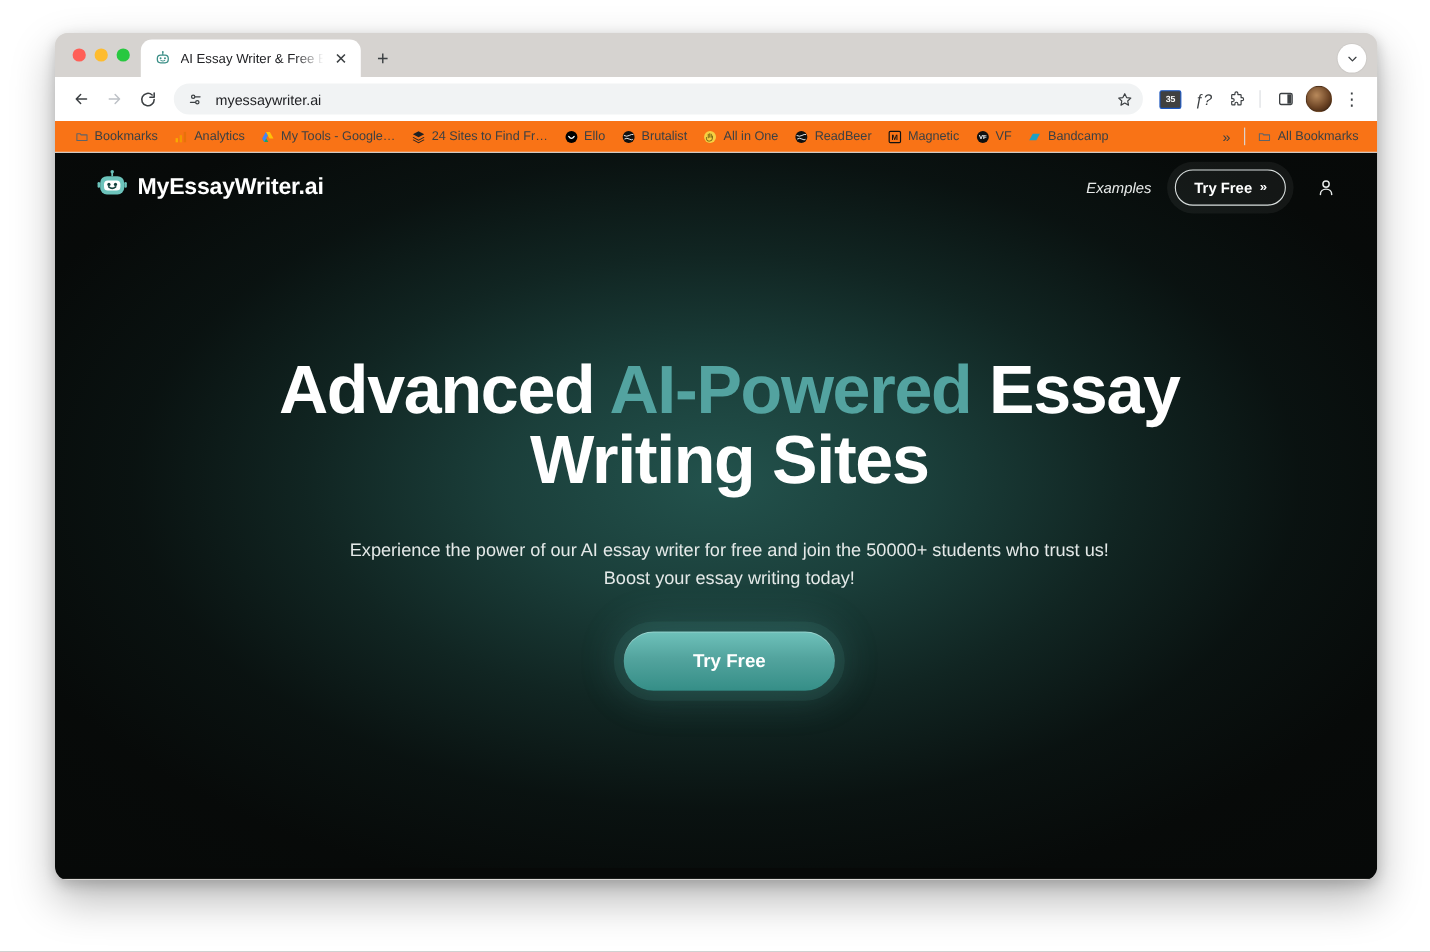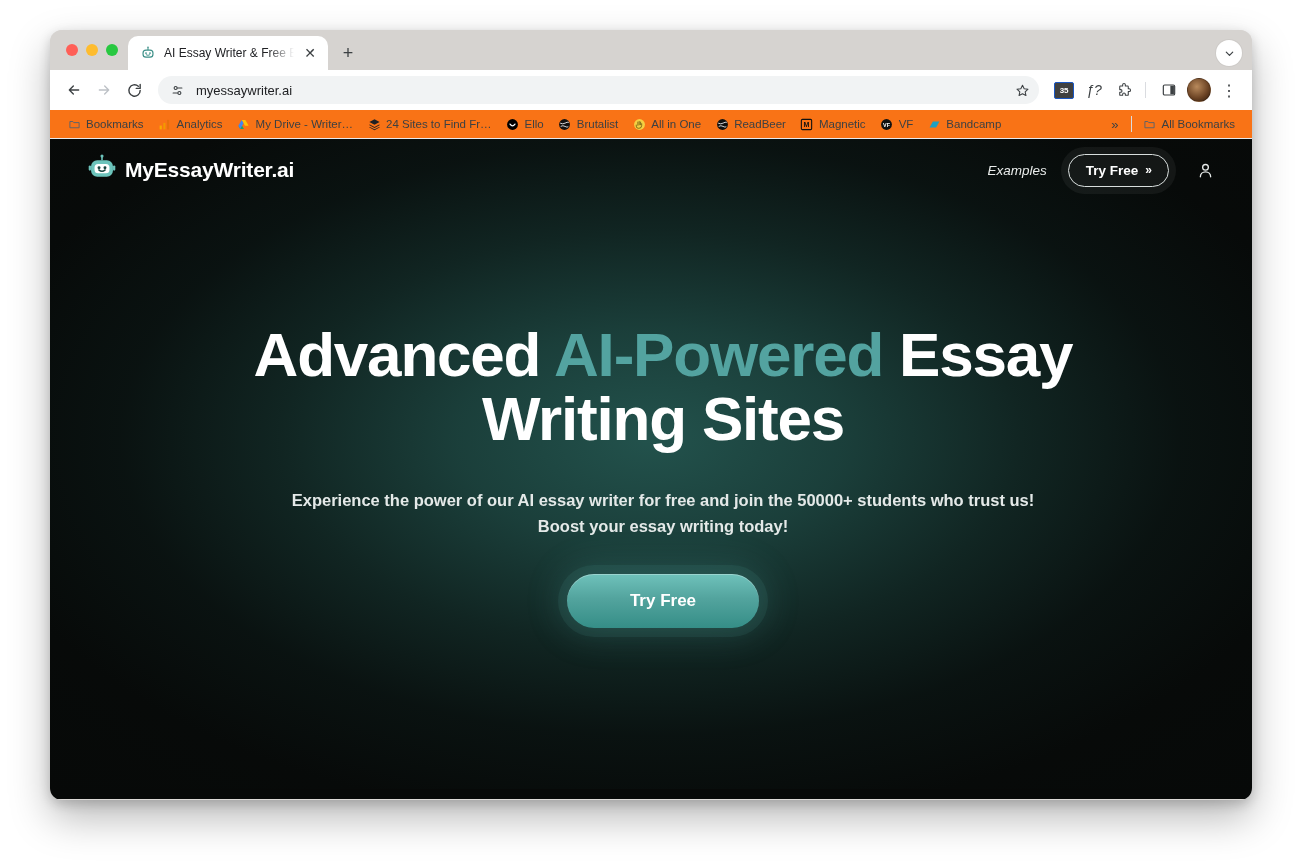--- a/index.html
+++ b/index.html
@@ -313,21 +313,21 @@
     color: #ffffff;
     letter-spacing: -1.2px;
   }
   .hero h1 .accent { color: #53a3a0; }
   .hero-sub {
     margin: 36px auto 0;
     font-size: 16.5px;
     line-height: 1.62;
     color: #e4e9e8;
     max-width: 760px;
-    font-weight: 700;
+    font-weight: 400;
   }
   .cta-wrap {
     margin-top: 34px;
     display: flex;
     justify-content: center;
   }
   .cta-btn {
     width: 192px;
     height: 54px;
     border-radius: 30px;
@@ -461,21 +461,21 @@
       </div>
 
       <div class="bm">
         <span class="bm-ico">
           <svg width="13" height="13" viewBox="0 0 24 24" aria-hidden="true">
             <path d="M8.6 3.5h6.8l6 11h-6.8z" fill="#ffc107"></path>
             <path d="M2.6 14.5h6.8l3.4 6H6z" fill="#1da462"></path>
             <path d="M8.6 3.5l-6 11 3.4 6 6-11z" fill="#4285f4"></path>
           </svg>
         </span>
-        <span>My Drive - Writer…</span>
+        <span>My Tools - Google…</span>
       </div>
 
       <div class="bm">
         <span class="bm-ico">
           <svg width="13" height="13" viewBox="0 0 24 24" aria-hidden="true">
             <path d="M12 2.5l9.5 5-9.5 5-9.5-5z" fill="#202124"></path>
             <path d="M3.4 12.2L12 16.6l8.6-4.4 1.4.8L12 18.4 2 13z" fill="#202124"></path>
             <path d="M3.4 16.4L12 20.8l8.6-4.4 1.4.8L12 22.6 2 17.2z" fill="#202124"></path>
           </svg>
         </span>

